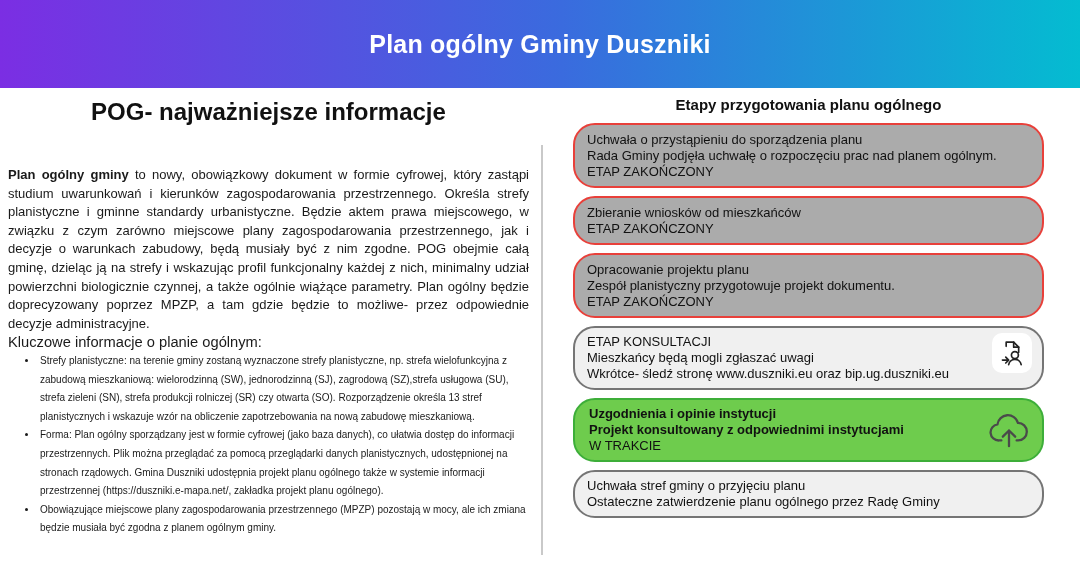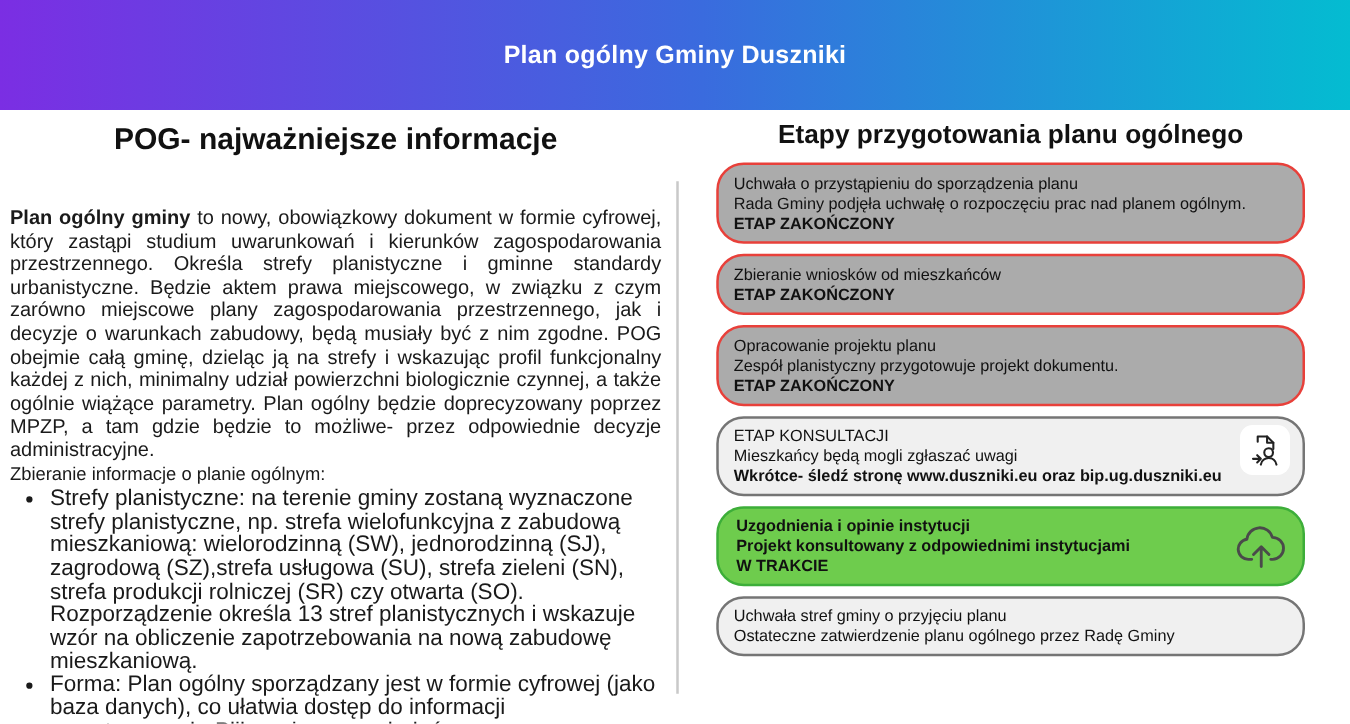--- a/index.html
+++ b/index.html
@@ -5,46 +5,46 @@
   * { margin: 0; padding: 0; box-sizing: border-box; }
   html, body { background: #ffffff; }
   body { font-family: "Liberation Sans", sans-serif; color: #111; }
   .page { position: relative; width: 1080px; height: 579px; overflow: hidden; background: #fff; }
 
   .banner {
     height: 88px;
     background: linear-gradient(90deg, var(--grad-start, #7B2EE3) 0%, var(--grad-mid, #3A6BDE) 52%, var(--grad-end, #04BCD1) 100%);
     display: flex; align-items: center; justify-content: center;
   }
-  .banner h1 { color: #fff; font-size: 20px; font-weight: 700; letter-spacing: .2px; }
+  .banner h1 { color: #fff; font-size: 25px; font-weight: 700; letter-spacing: .2px; }
 
   .content { display: flex; height: 367px; }
 
   
   .left-col { width: 541px; padding: 8px 12px 0 8px; }
   .left-heading { text-align: center; font-size: 24px; font-weight: 700; color: #111; margin: 2px 0 10px; }
-  .intro { text-align: justify; font-size: 16px; line-height: 18.6px; color: #1a1a1a; margin-top: 40px; }
+  .intro { text-align: justify; font-size: 13px; line-height: 18.6px; color: #1a1a1a; margin-top: 40px; }
   .key-line { font-size: 14.7px; line-height: 18.6px; color: #1a1a1a; }
   .left-col ul { margin: 0 0 0 0; padding-left: 30px; }
-  .left-col li { font-size: 18px; line-height: 18.6px; color: #1a1a1a; padding-left: 2px; }
+  .left-col li { font-size: 10px; line-height: 18.6px; color: #1a1a1a; padding-left: 2px; }
 
   .divider { width: 2px; background: #c9c9c9; margin-top: 57px; height: 410px; }
 
   
   .right-col { flex: 1; padding: 8px 36px 0 30px; }
-  .right-heading { text-align: center; font-size: 21px; font-weight: 700; margin: 0 0 10px; }
+  .right-heading { text-align: center; font-size: 15px; font-weight: 700; margin: 0 0 10px; }
 
   .stage {
     position: relative; border-radius: 22px; 
     font-size: 13px; line-height: 16px; margin-bottom: 8px; color: #111;
   }
   .stage.done   { background: var(--done-fill, #ABABAB); border: 2.5px solid var(--done-border, #E8403A); padding: 6.5px 12px; }
   .stage.active { background: var(--active-fill, #6ECC4D); border: 2.5px solid var(--active-border, #3DAE39); padding: 6px 14px; font-weight: 700; }
   .stage.upcoming { background: var(--upcoming-fill, #F0F0F0); border: 2px solid var(--upcoming-border, #757575); padding: 6px 12px; }
-  .s-status, .s-bold { font-weight: 700; }
+  .s-status, .s-bold { font-weight: 400; }
 
   .stage-icon { position: absolute; top: 50%; right: 10px; transform: translateY(-50%); line-height: 0; }
   .icon-tile {
     position: absolute; top: 5px; right: 10px; width: 40px; height: 40px;
     background: #fff; border-radius: 10px; display: flex; align-items: center; justify-content: center;
   }
   .icon-tile svg { display: block; }
   svg.stroke-ic { stroke: var(--icon-stroke, #4A4A4A); fill: none; stroke-width: 2.4; stroke-linecap: round; stroke-linejoin: round; }
   svg.stroke-dark { stroke: #222; fill: none; stroke-width: 2; stroke-linecap: round; stroke-linejoin: round; }
 </style>
@@ -55,21 +55,21 @@
 
   <header class="banner">
     <h1>Plan ogólny Gminy Duszniki</h1>
   </header>
 
   <div class="content">
 
     <section class="left-col">
       <h2 class="left-heading">POG- najważniejsze informacje</h2>
       <p class="intro"><strong>Plan ogólny gminy</strong><span> to nowy, obowiązkowy dokument w formie cyfrowej, który zastąpi studium uwarunkowań i kierunków zagospodarowania przestrzennego. Określa strefy planistyczne i gminne standardy urbanistyczne. Będzie aktem prawa miejscowego, w związku z czym zarówno miejscowe plany zagospodarowania przestrzennego, jak i decyzje o warunkach zabudowy, będą musiały być z nim zgodne. POG obejmie całą gminę, dzieląc ją na strefy i wskazując profil funkcjonalny każdej z nich, minimalny udział powierzchni biologicznie czynnej, a także ogólnie wiążące parametry. Plan ogólny będzie doprecyzowany poprzez MPZP, a tam gdzie będzie to możliwe- przez odpowiednie decyzje administracyjne.</span></p>
-      <p class="key-line">Zbieranie informacje o planie ogólnym:</p>
+      <p class="key-line">Kluczowe informacje o planie ogólnym:</p>
       <ul>
         <li>Strefy planistyczne: na terenie gminy zostaną wyznaczone strefy planistyczne, np. strefa wielofunkcyjna z zabudową mieszkaniową: wielorodzinną (SW), jednorodzinną (SJ), zagrodową (SZ),strefa usługowa (SU),  strefa zieleni (SN), strefa produkcji rolniczej (SR) czy otwarta (SO).  Rozporządzenie określa 13 stref planistycznych i wskazuje wzór na obliczenie zapotrzebowania na nową zabudowę mieszkaniową.</li>
         <li>Forma: Plan ogólny sporządzany jest w formie cyfrowej (jako baza danych), co ułatwia dostęp do informacji przestrzennych. Plik można przeglądać za pomocą przeglądarki danych planistycznych, udostępnionej na stronach rządowych. Gmina Duszniki udostępnia projekt planu ogólnego także w systemie informacji przestrzennej (https://duszniki.e-mapa.net/, zakładka projekt planu ogólnego).</li>
         <li>Obowiązujące miejscowe plany zagospodarowania przestrzennego (MPZP) pozostają w mocy, ale ich zmiana będzie musiała być zgodna z  planem ogólnym gminy.</li>
       </ul>
     </section>
 
     <div class="divider"></div>
 
     <section class="right-col">

